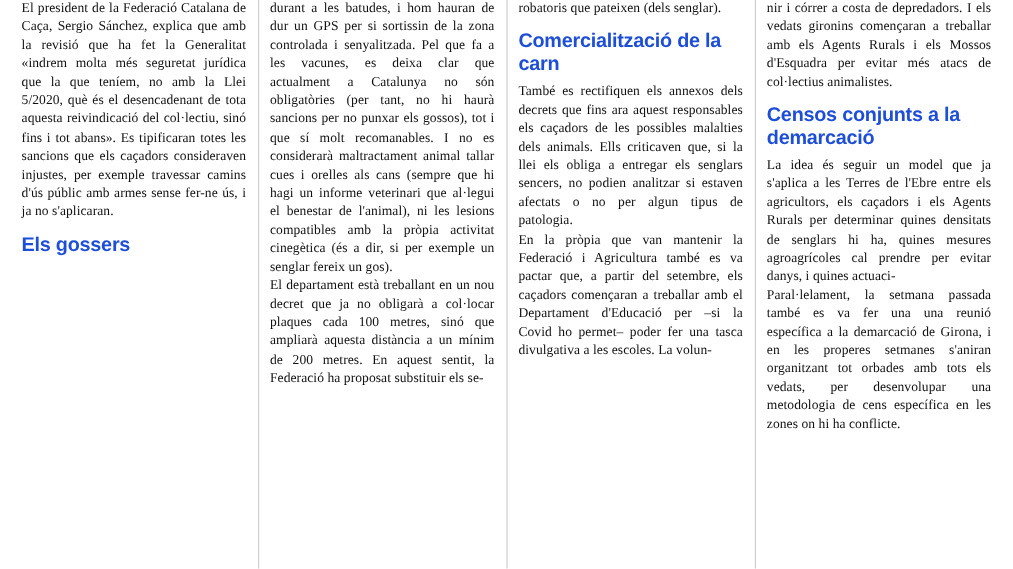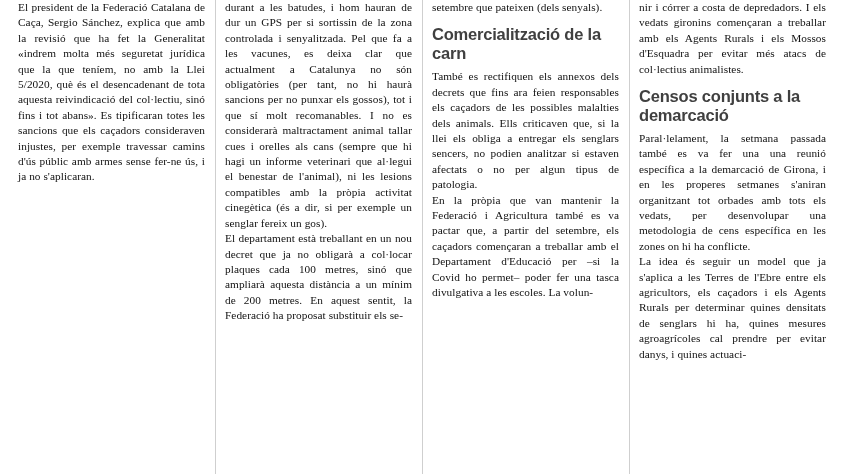--- a/index.html
+++ b/index.html
@@ -36,21 +36,21 @@
     position: absolute;
     left: 0;
     top: -10px;
     bottom: -10px;
     width: 1px;
     background: #cfcfcf;
   }
   .heading {
     font-family: "Liberation Sans", sans-serif;
     font-weight: bold;
-    color: #404040;
+    color: #1d4ed8;
     font-size: 16.5px;
     line-height: 1.12;
     letter-spacing: -0.2px;
     margin: 10px 0 7px 0;
   }
   p {
     margin: 0 0 0 0;
     font-size: 11.3px;
     line-height: 1.365;
     text-align: justify;
@@ -68,35 +68,36 @@
   }
 </style>
 </head>
 <body>
 
 <div class="page">
   <div class="columns">
 
     <div class="col">
       <p class="clip-top">El president de la Federació Catalana de Caça, Sergio Sánchez, explica que amb la revisió que ha fet la Generalitat «indrem molta més seguretat jurídica que la que teníem, no amb la Llei 5/2020, què és el desencadenant de tota aquesta reivindicació del col·lectiu, sinó fins i tot abans». Es tipificaran totes les sancions que els caçadors consideraven injustes, per exemple travessar camins d'ús públic amb armes sense fer-ne ús, i ja no s'aplicaran.</p>
+      <h2 class="heading">Els gossers</h2>
     </div>
 
     <div class="col">
       <p class="clip-top">durant a les batudes, i hom hauran de dur un GPS per si sortissin de la zona controlada i senyalitzada. Pel que fa a les vacunes, es deixa clar que actualment a Catalunya no són obligatòries (per tant, no hi haurà sancions per no punxar els gossos), tot i que sí molt recomanables. I no es considerarà maltractament animal tallar cues i orelles als cans (sempre que hi hagi un informe veterinari que al·legui el benestar de l'animal), ni les lesions compatibles amb la pròpia activitat cinegètica (és a dir, si per exemple un senglar fereix un gos).</p>
       <p>El departament està treballant en un nou decret que ja no obligarà a col·locar plaques cada 100 metres, sinó que ampliarà aquesta distància a un mínim de 200 metres. En aquest sentit, la Federació ha proposat substituir els se-</p>
     </div>
 
     <div class="col">
-      <p class="clip-top">setembre que pateixen (dels senyals).</p>
+      <p class="clip-top">robatoris que pateixen (dels senglar).</p>
       <h2 class="heading">Comercialització de la carn</h2>
-      <p>També es rectifiquen els annexos dels decrets que fins ara feien responsables els caçadors de les possibles malalties dels animals. Ells criticaven que, si la llei els obliga a entregar els senglars sencers, no podien analitzar si estaven afectats o no per algun tipus de patologia.</p>
+      <p>També es rectifiquen els annexos dels decrets que fins ara aquest responsables els caçadors de les possibles malalties dels animals. Ells criticaven que, si la llei els obliga a entregar els senglars sencers, no podien analitzar si estaven afectats o no per algun tipus de patologia.</p>
       <p>En la pròpia que van mantenir la Federació i Agricultura també es va pactar que, a partir del setembre, els caçadors començaran a treballar amb el Departament d'Educació per –si la Covid ho permet– poder fer una tasca divulgativa a les escoles. La volun-</p>
     </div>
 
     <div class="col">
       <p class="clip-top">nir i córrer a costa de depredadors. I els vedats gironins començaran a treballar amb els Agents Rurals i els Mossos d'Esquadra per evitar més atacs de col·lectius animalistes.</p>
       <h2 class="heading">Censos conjunts a la demarcació</h2>
+      <p>La idea és seguir un model que ja s'aplica a les Terres de l'Ebre entre els agricultors, els caçadors i els Agents Rurals per determinar quines densitats de senglars hi ha, quines mesures agroagrícoles cal prendre per evitar danys, i quines actuaci-</p>
       <p>Paral·lelament, la setmana passada també es va fer una una reunió específica a la demarcació de Girona, i en les properes setmanes s'aniran organitzant tot orbades amb tots els vedats, per desenvolupar una metodologia de cens específica en les zones on hi ha conflicte.</p>
-      <p>La idea és seguir un model que ja s'aplica a les Terres de l'Ebre entre els agricultors, els caçadors i els Agents Rurals per determinar quines densitats de senglars hi ha, quines mesures agroagrícoles cal prendre per evitar danys, i quines actuaci-</p>
     </div>
 
   </div>
 </div>
 
 </body></html>

